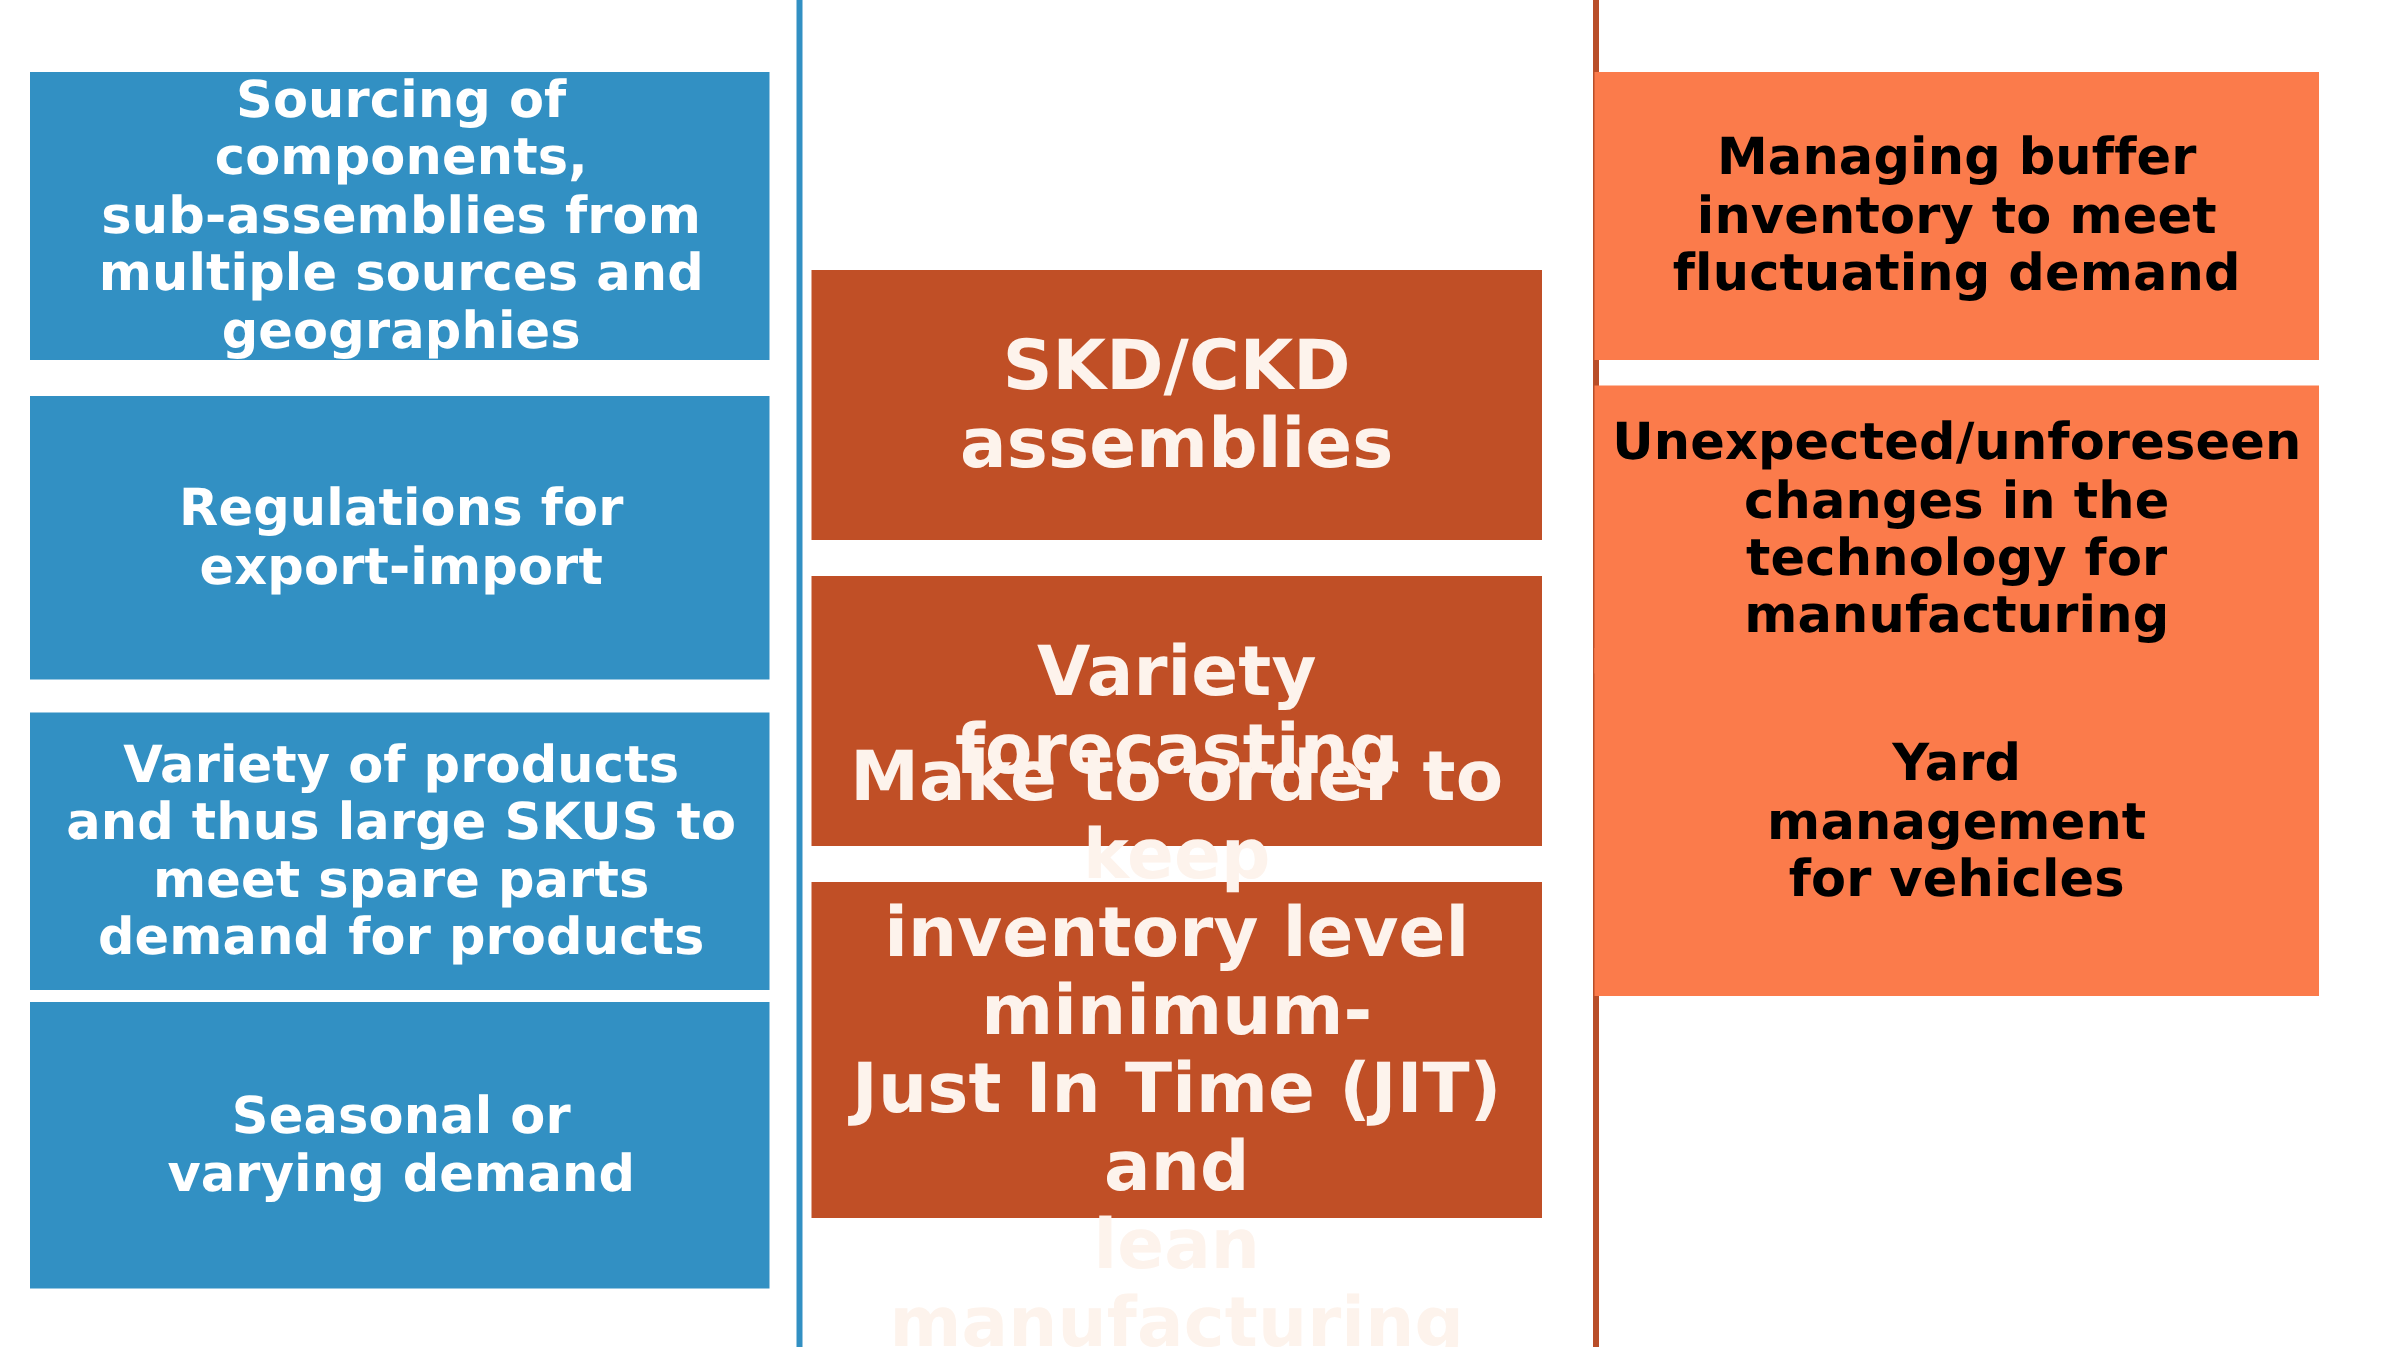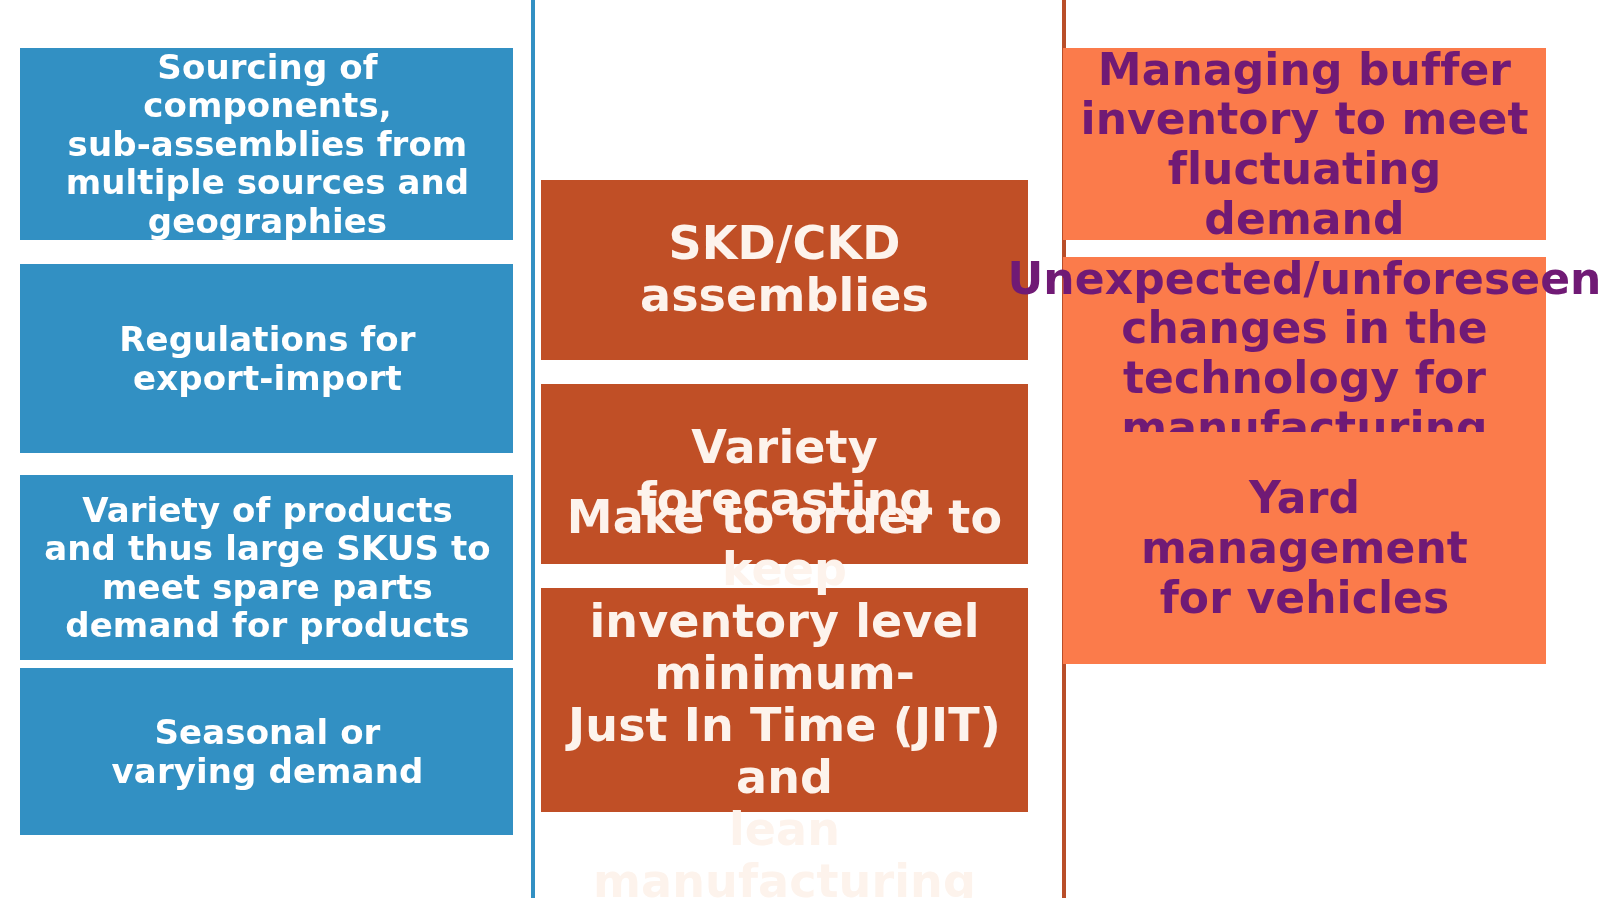--- a/index.html
+++ b/index.html
@@ -75,32 +75,32 @@
   
   .col-middle .card {
     background: #c04f26;
     color: #fdf3ec;
     font-size: 46px;
   }
 
   
   .col-right .card {
     background: #fb7b4b;
-    color: #701a75;
-    font-size: 44px;
+    color: #000000;
+    font-size: 34px;
   }
 
   
   .column .card { position: absolute; left: 0; right: 0; }
 
   
   .col-left  .card:nth-child(1) { top: 48px;  height: 192px; }
   .col-left  .card:nth-child(2) { top: 264px; height: 189px; }
   .col-left  .card:nth-child(3) { top: 475px; height: 185px; }
-  .col-left  .card:nth-child(4) { top: 668px; height: 167px; }
+  .col-left  .card:nth-child(4) { top: 668px; height: 191px; }
 
   
   .col-middle .card:nth-child(1) { top: 180px; height: 180px; }
   .col-middle .card:nth-child(2) { top: 384px; height: 180px; }
   .col-middle .card:nth-child(3) { top: 588px; height: 224px; }
 
   
   .col-right .card:nth-child(1) { top: 48px;  height: 192px; }
   .col-right .card:nth-child(2) { top: 257px; height: 192px; }
   .col-right .card:nth-child(3) { top: 432px; height: 232px; }

